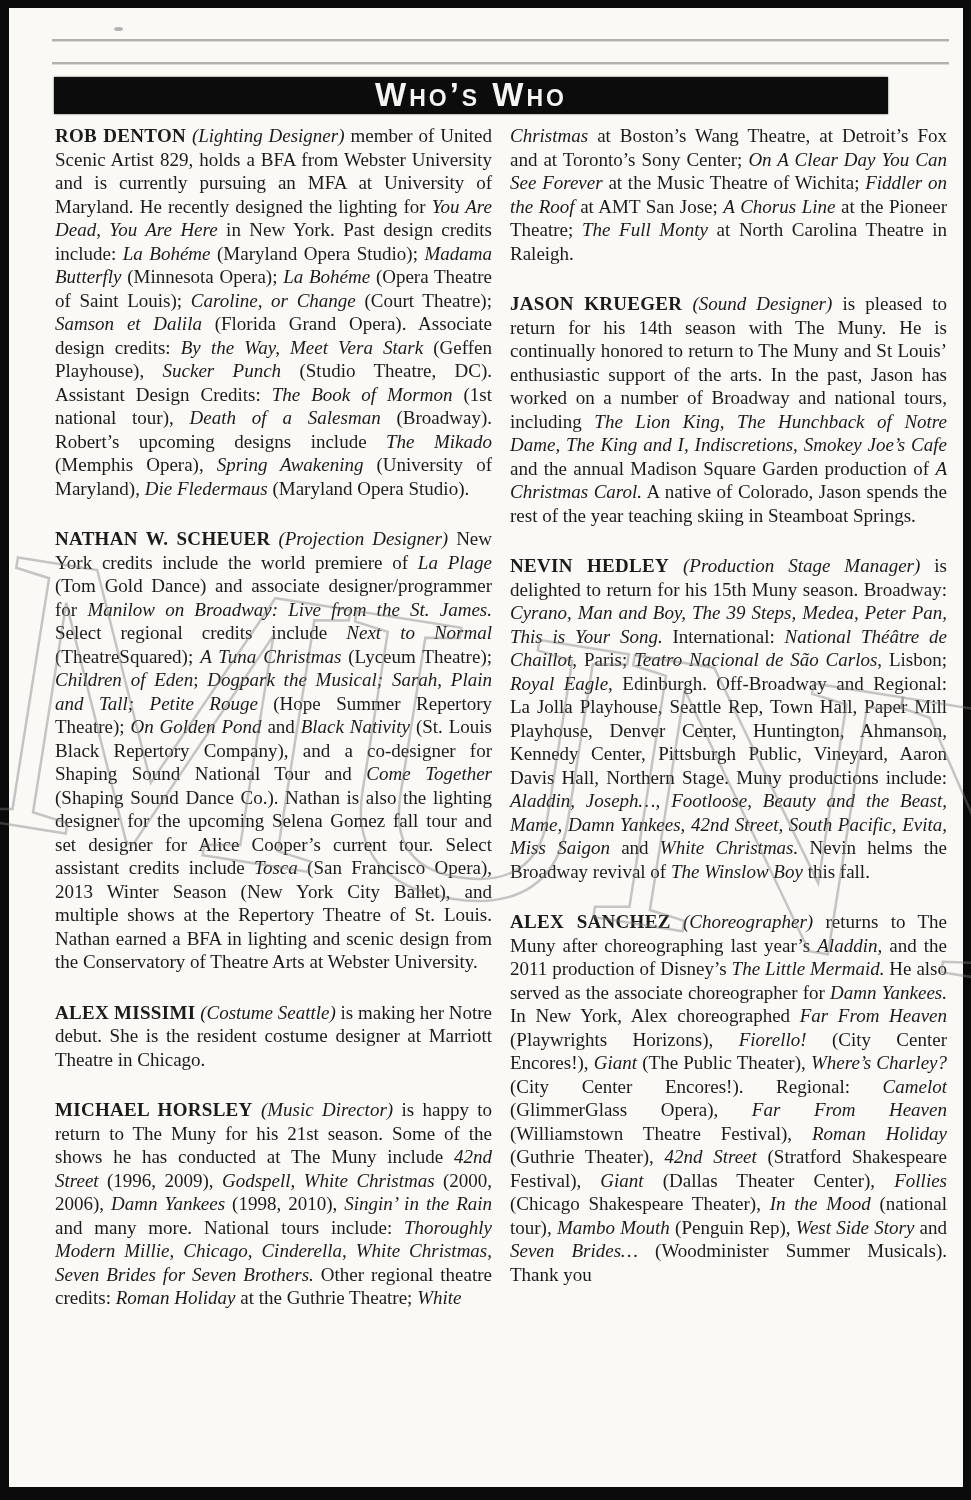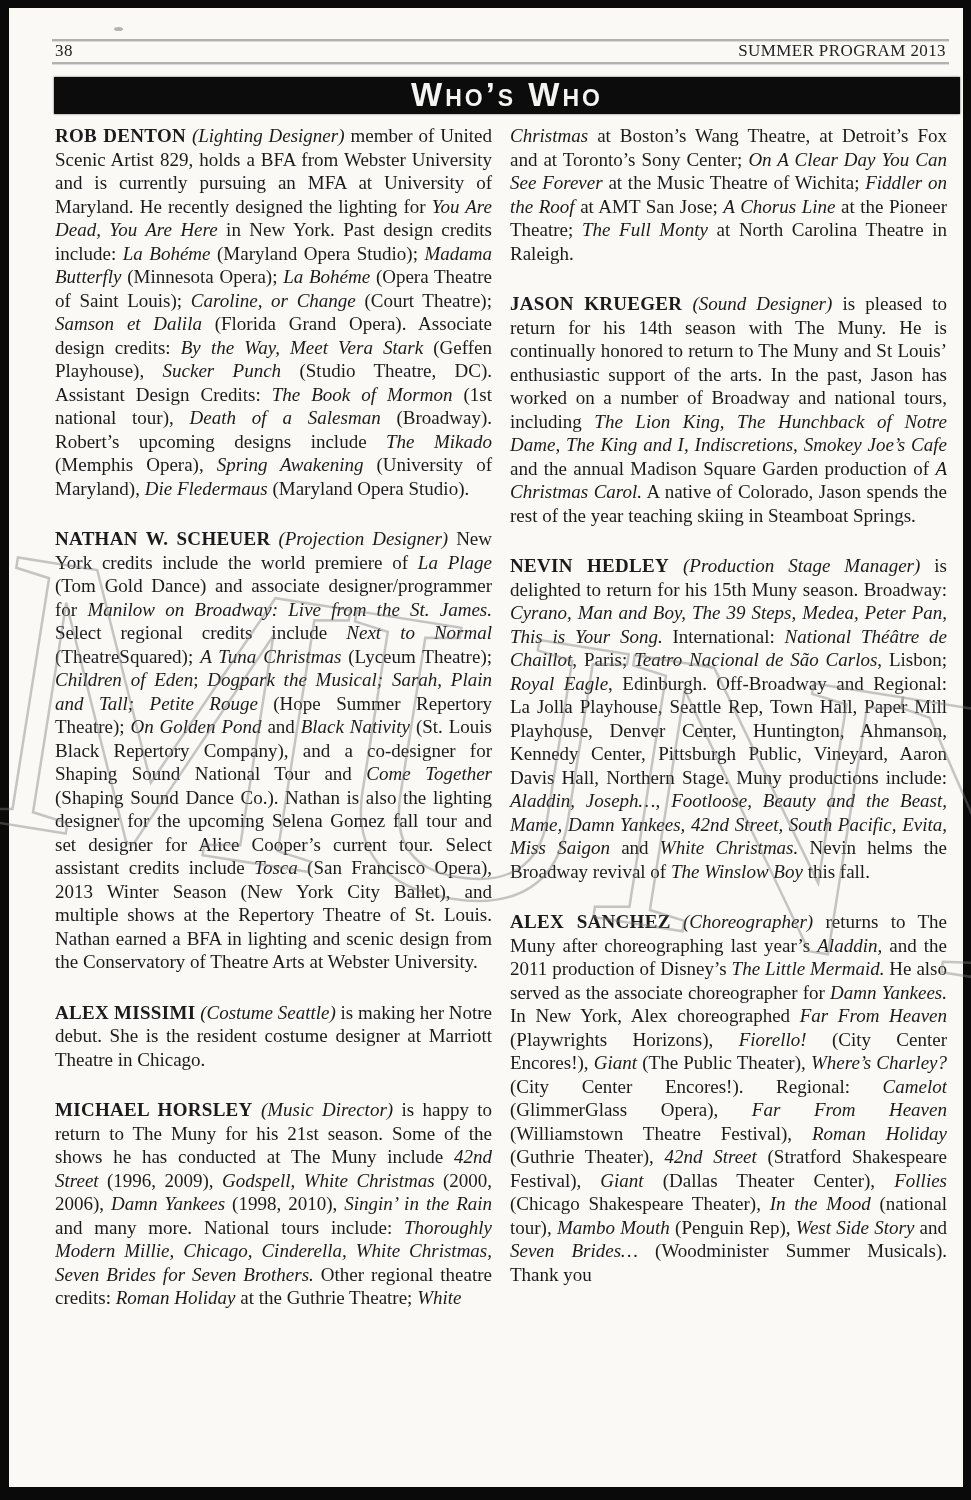--- a/index.html
+++ b/index.html
@@ -17,21 +17,21 @@
 
   .rule{position:absolute;left:52px;width:897px;height:2px;background:#b3b1ad;box-shadow:0 1px 0 rgba(0,0,0,.12);}
   .rule-top{top:39px;}
   .rule-bottom{top:62px;}
   .header-row{
     position:absolute;left:55px;top:41px;width:891px;
     display:flex;justify-content:space-between;align-items:center;
     font-size:17px;letter-spacing:.4px;color:#222;
   }
   .banner{
-    position:absolute;left:54px;top:77px;width:906px;height:37px;
+    position:absolute;left:54px;top:77px;width:834px;height:37px;
     background:#0c0c0c;display:flex;align-items:center;justify-content:center;
     box-shadow:0 0 2px rgba(0,0,0,.6);
   }
   .banner-text{
     color:#f4f4f2;font-family:"Liberation Sans","DejaVu Sans",sans-serif;
     font-variant:small-caps;font-weight:600;font-size:33px;letter-spacing:3px;line-height:1;
     padding-bottom:3px;
   }
 
   .columns{
@@ -57,24 +57,20 @@
 <body>
 
 <div class="page">
   <div class="bar bar-top"></div>
   <div class="bar bar-bottom"></div>
   <div class="bar bar-left"></div>
   <div class="bar bar-right"></div>
   <div class="speck"></div>
 
   <div class="rule rule-top"></div>
-  <div class="header-row">
-    <span>38</span>
-    <span>SUMMER PROGRAM 2013</span>
-  </div>
   <div class="rule rule-bottom"></div>
 
   <div class="banner">
     <span class="banner-text">Who’s Who</span>
   </div>
 
   <div class="watermark">MUNY</div>
 
   <div class="columns">
     <div class="col" id="col-left">

